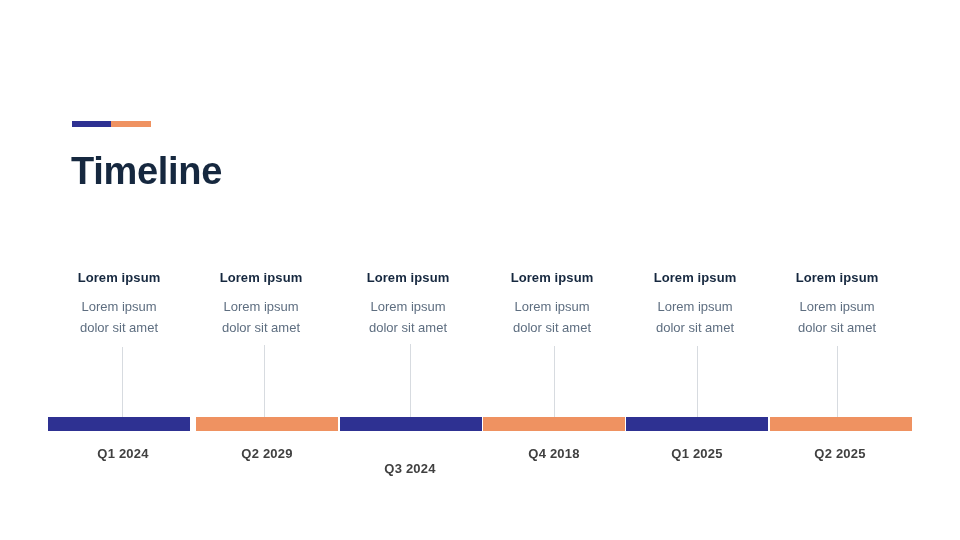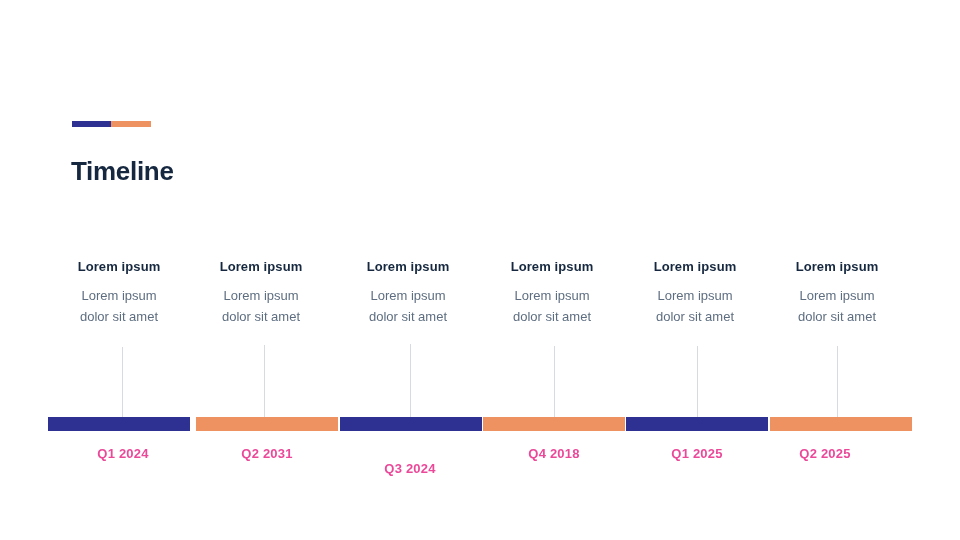--- a/index.html
+++ b/index.html
@@ -42,33 +42,33 @@
     width: 40px;
     height: 100%;
     background: #ef9261;
   }
 
   .page-title {
     position: absolute;
     left: 71px;
     top: 149px;
     margin: 0;
-    font-size: 26px;
+    font-size: 38px;
     line-height: 44px;
     font-weight: bold;
     letter-spacing: -0.3px;
     color: #16283f;
     font-family: "Liberation Sans", sans-serif;
   }
 
   
   .milestones {
     position: absolute;
     left: 48px;
-    top: 257px;
+    top: 268px;
     width: 864px;
     height: 90px;
   }
   .milestone {
     position: absolute;
     top: 0;
     width: 142px;
     text-align: center;
   }
   .milestone-heading {
@@ -120,21 +120,21 @@
     height: 22px;
   }
   .quarter-label {
     position: absolute;
     top: 0;
     width: 142px;
     text-align: center;
     font-size: 13px;
     line-height: 20px;
     font-weight: bold;
-    color: #ec4899;
+    color: #404040;
     letter-spacing: 0.2px;
   }
 </style>
 </head>
 <body>
 
 <div class="slide">
 
   <div class="accent-bar">
     <div class="accent-seg-navy"></div>
@@ -206,20 +206,20 @@
     <div class="bar-segment navy" style="left:0px;"></div>
     <div class="bar-segment orange" style="left:148px;"></div>
     <div class="bar-segment navy" style="left:292px;"></div>
     <div class="bar-segment orange" style="left:435px;"></div>
     <div class="bar-segment navy" style="left:578px;"></div>
     <div class="bar-segment orange" style="left:722px;"></div>
   </div>
 
   <div class="quarter-labels">
     <div class="quarter-label" style="left:4px;">Q1 2024</div>
-    <div class="quarter-label" style="left:148px;">Q2 2031</div>
+    <div class="quarter-label" style="left:148px;">Q2 2029</div>
     <div class="quarter-label" style="left:291px;margin-top:15px;">Q3 2024</div>
     <div class="quarter-label" style="left:435px;">Q4 2018</div>
     <div class="quarter-label" style="left:578px;">Q1 2025</div>
-    <div class="quarter-label" style="left:706px;">Q2 2025</div>
+    <div class="quarter-label" style="left:721px;">Q2 2025</div>
   </div>
 
 </div>
 
 </body></html>

